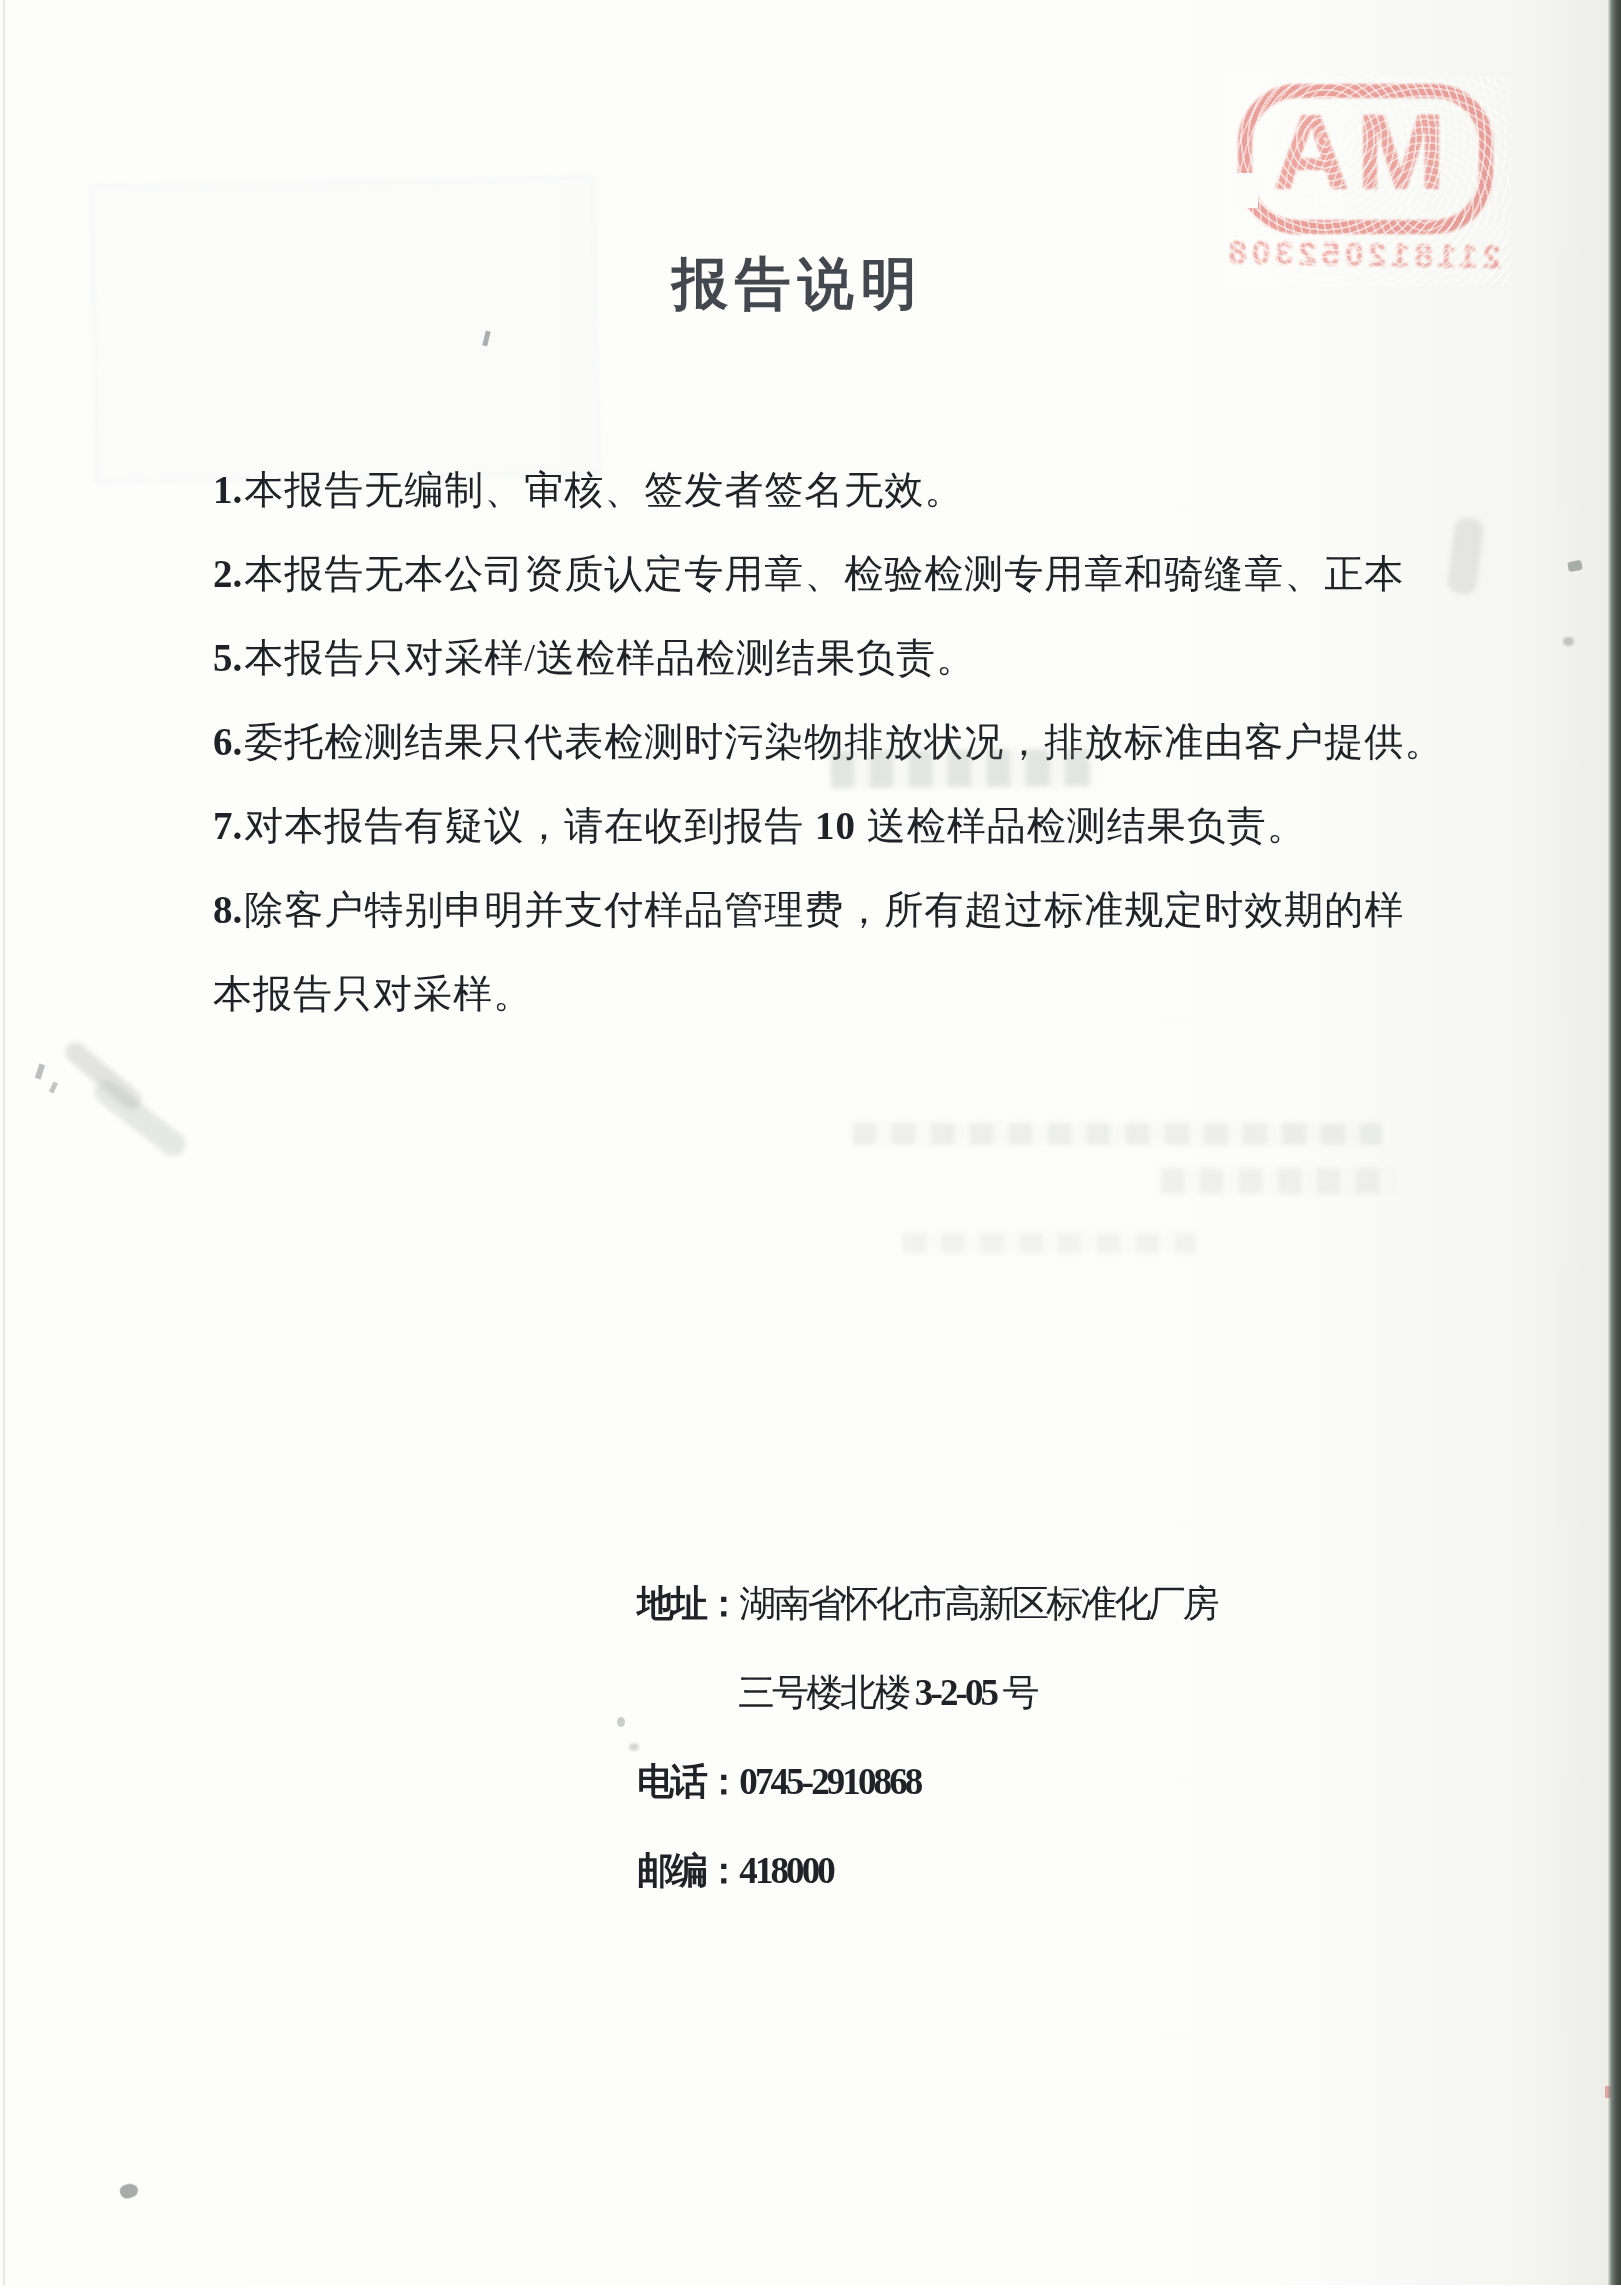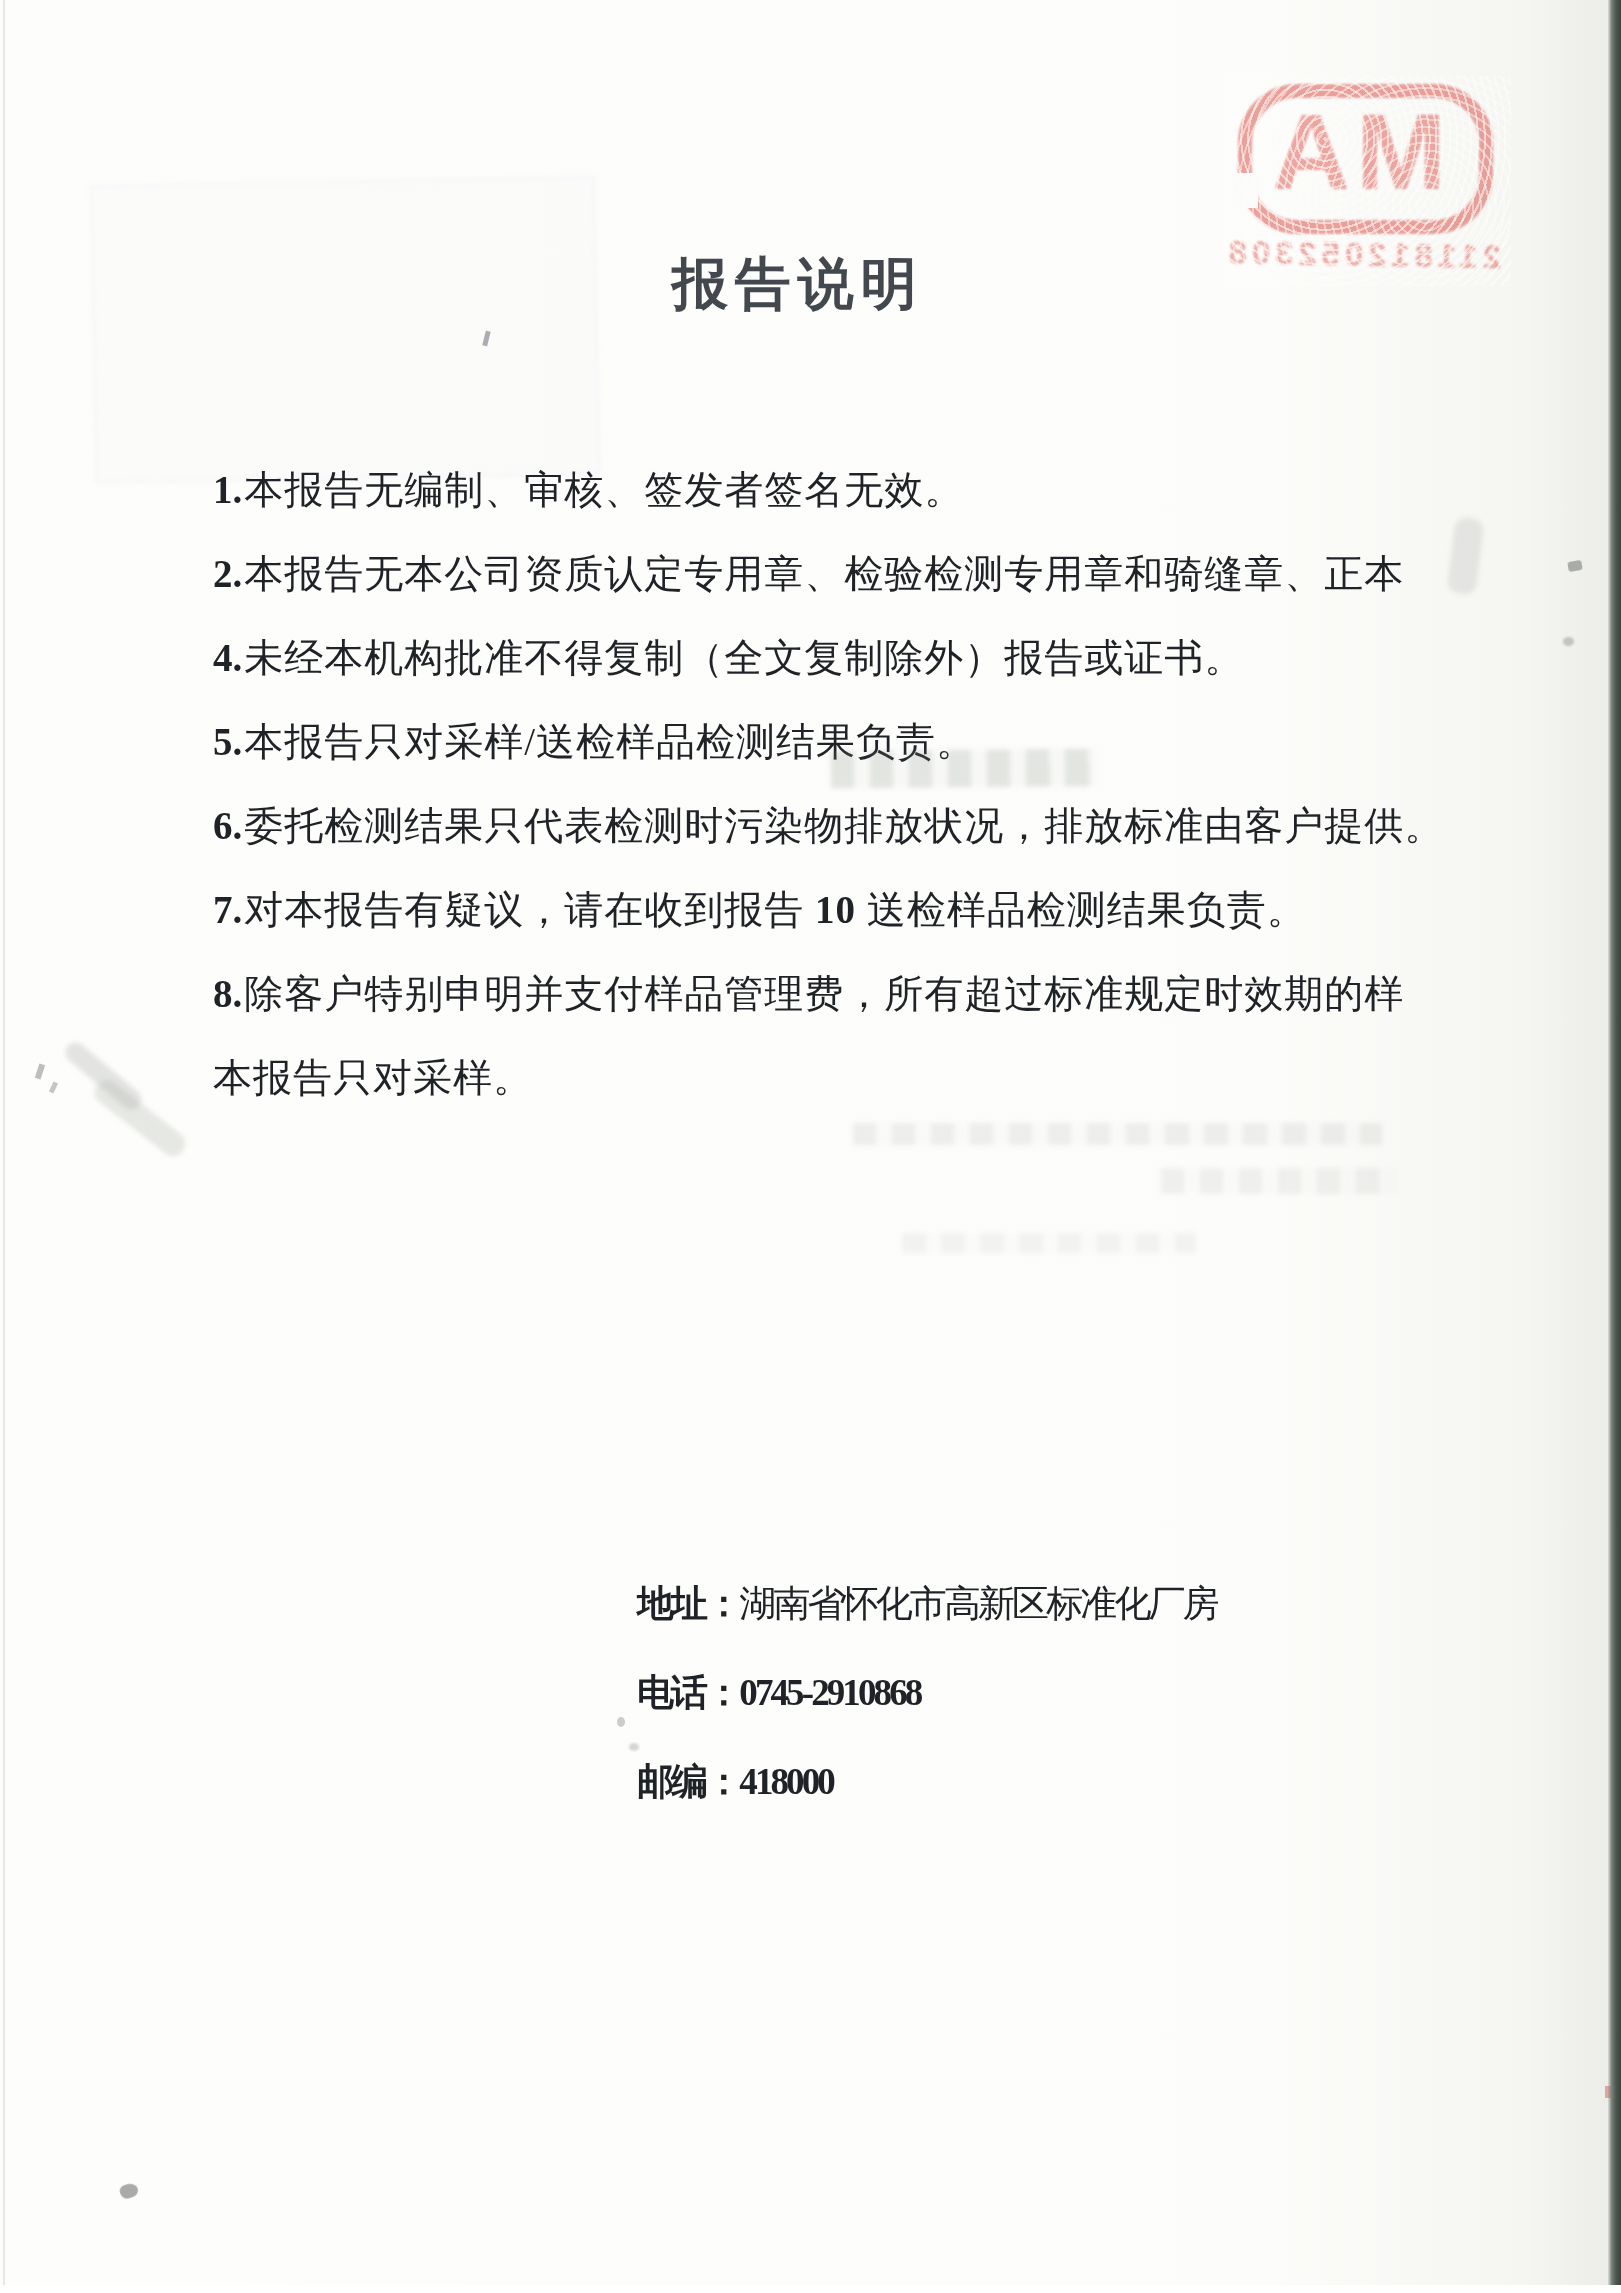--- a/index.html
+++ b/index.html
@@ -74,30 +74,30 @@
   <div class="stamp-gap"></div>
   <div class="stamp-letters">AM</div>
   <div class="stamp-serial">211812052308</div>
   <div class="stamp-noise"></div>
 
   <div class="title">报告说明</div>
 
   <div class="notes">
       <div class="note-line"><span class="note-num">1.</span><span>本报告无编制、审核、签发者签名无效。</span></div>
       <div class="note-line"><span class="note-num">2.</span><span>本报告无本公司资质认定专用章、检验检测专用章和骑缝章、正本</span></div>
-      <div class="note-line"><span class="note-num">4.</span><span>未经本机构批准不得复制（全文复制除外）报告或证书。</span></div>
       <div class="note-line"><span class="note-num">5.</span><span>本报告只对采样/送检样品检测结果负责。</span></div>
       <div class="note-line"><span class="note-num">6.</span><span>委托检测结果只代表检测时污染物排放状况，排放标准由客户提供。</span></div>
       <div class="note-line"><span class="note-num">7.</span><span>对本报告有疑议，请在收到报告 </span><span class="b">10</span><span> 送检样品检测结果负责。</span></div>
       <div class="note-line"><span class="note-num">8.</span><span>除客户特别申明并支付样品管理费，所有超过标准规定时效期的样</span></div>
       <div class="note-line"><span>本报告只对采样。</span></div>
     </div>
 
   <div class="contact">
       <div class="contact-line"><span class="b">地址：</span><span>湖南省怀化市高新区标准化厂房</span></div>
+      <div class="contact-line indent"><span>三号楼北楼 </span><span class="b">3-2-05</span><span> 号</span></div>
       <div class="contact-line"><span class="b">电话：</span><span class="b">0745-2910868</span></div>
       <div class="contact-line"><span class="b">邮编：</span><span class="b">418000</span></div>
     </div>
 
   <div class="ink-ghost g1"></div>
   <div class="ink-ghost g2"></div>
   <div class="ink-ghost g3"></div>
   <div class="ink-ghost g4"></div>
   <div class="smudge sm1"></div>
   <div class="smudge sm2"></div>

